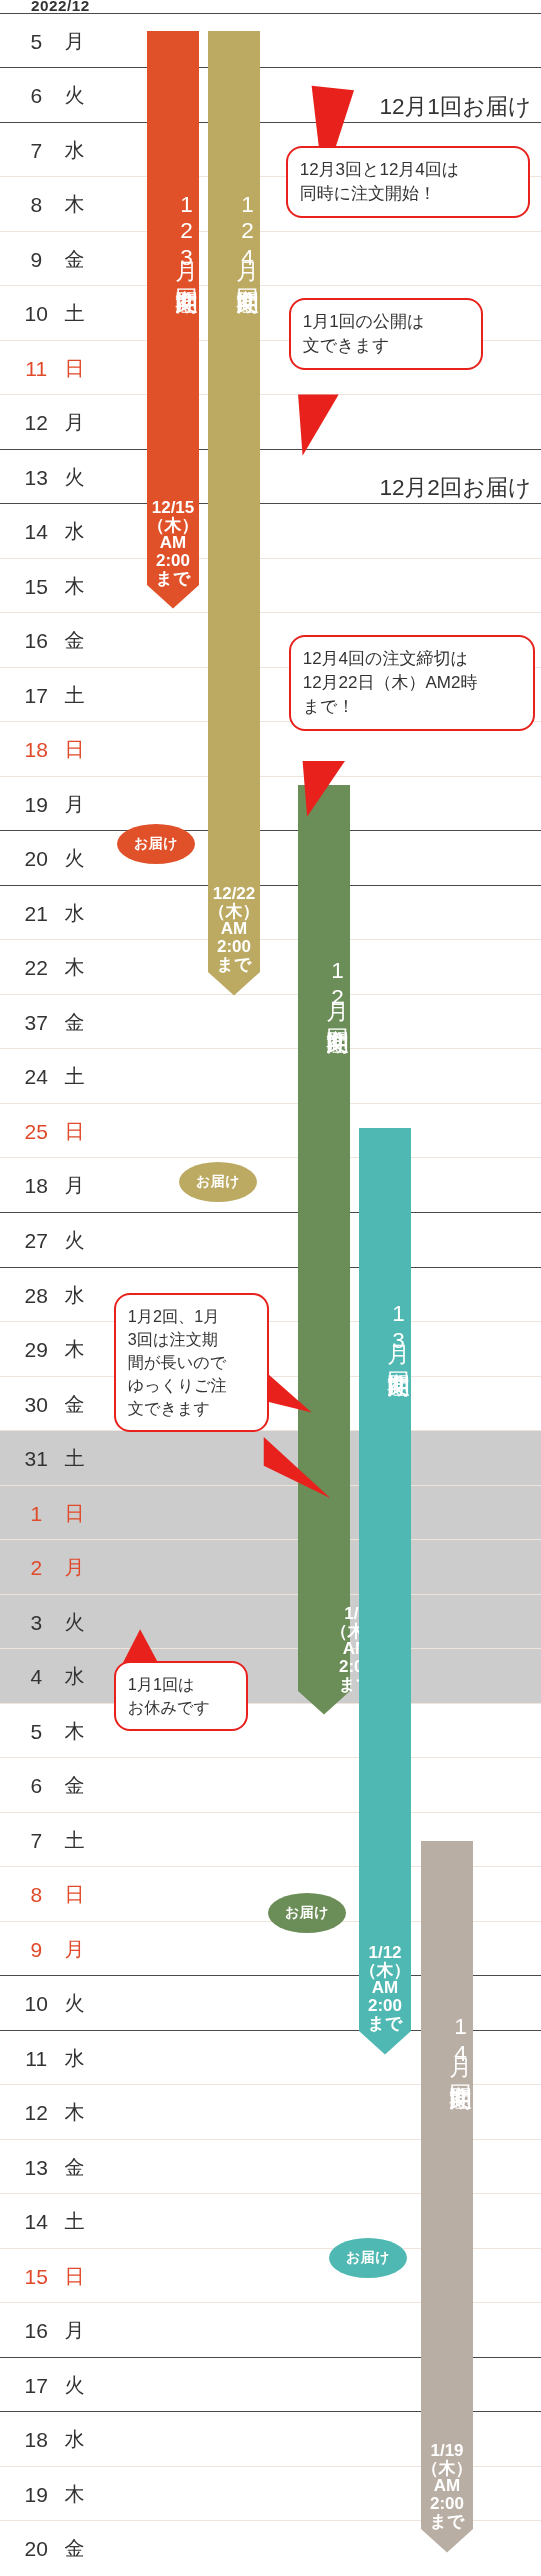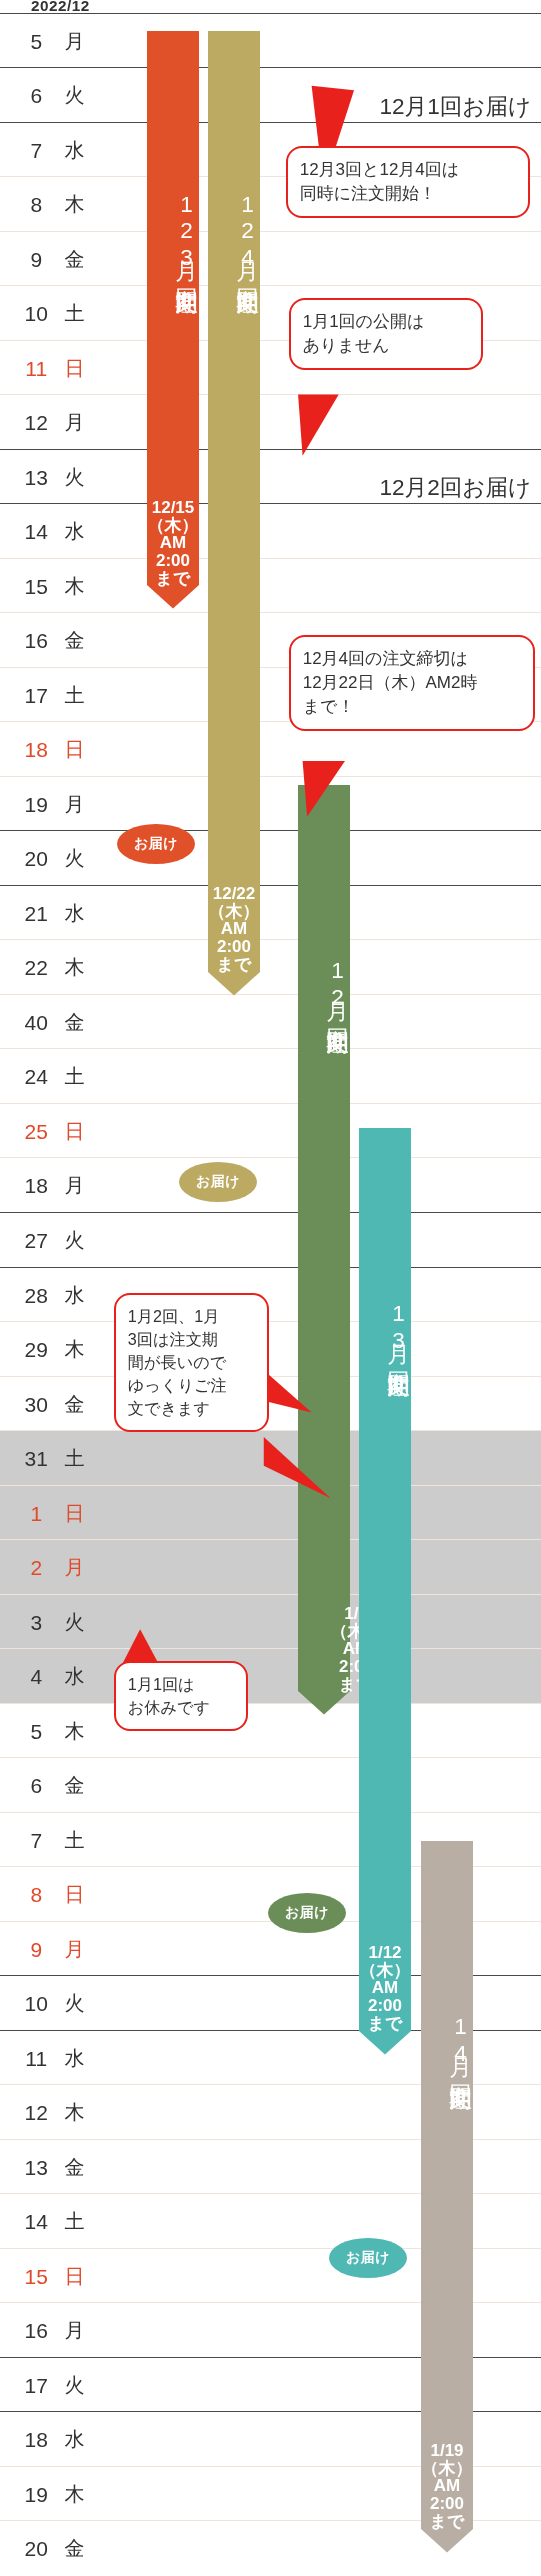--- a/index.html
+++ b/index.html
@@ -219,21 +219,21 @@
       </div>
       <div class="row thick" style="top: 885px; height: 55px;">
         <span class="num">21</span>
         <span class="dow">水</span>
       </div>
       <div class="row" style="top: 939px; height: 55px; text-decoration: underline;">
         <span class="num">22</span>
         <span class="dow">木</span>
       </div>
       <div class="row" style="top: 994px; height: 55px;">
-        <span class="num">40</span>
+        <span class="num">37</span>
         <span class="dow">金</span>
       </div>
       <div class="row" style="top: 1048px; height: 55px;">
         <span class="num">24</span>
         <span class="dow">土</span>
       </div>
       <div class="row sun" style="top: 1103px; height: 55px;">
         <span class="num">25</span>
         <span class="dow">日</span>
       </div>
@@ -414,21 +414,21 @@
     <polygon points="335,843 382,843 340,905" fill="#e8211c"></polygon>
     <polygon points="292,1518 345,1565 292,1552" fill="#e8211c"></polygon>
     <polygon points="292,1592 366,1660 292,1624" fill="#e8211c"></polygon>
     <polygon points="155,1805 178,1848 133,1848" fill="#e8211c"></polygon>
   </svg>
 
   <div id="callouts">
       <div class="callout" style="left: 286px; top: 146px; width: 244px;">12月3回と12月4回は
 同時に注文開始！</div>
       <div class="callout" style="left: 289px; top: 298px; width: 194px;">1月1回の公開は
-ありません</div>
+文できます</div>
       <div class="callout" style="left: 289px; top: 635px; width: 246px;">12月4回の注文締切は
 12月22日（木）AM2時
 まで！</div>
       <div class="callout small" style="left: 114px; top: 1293px; width: 155px;">1月2回、1月
 3回は注文期
 間が長いので
 ゆっくりご注
 文できます</div>
       <div class="callout small" style="left: 114px; top: 1661px; width: 134px;">1月1回は
 お休みです</div>

